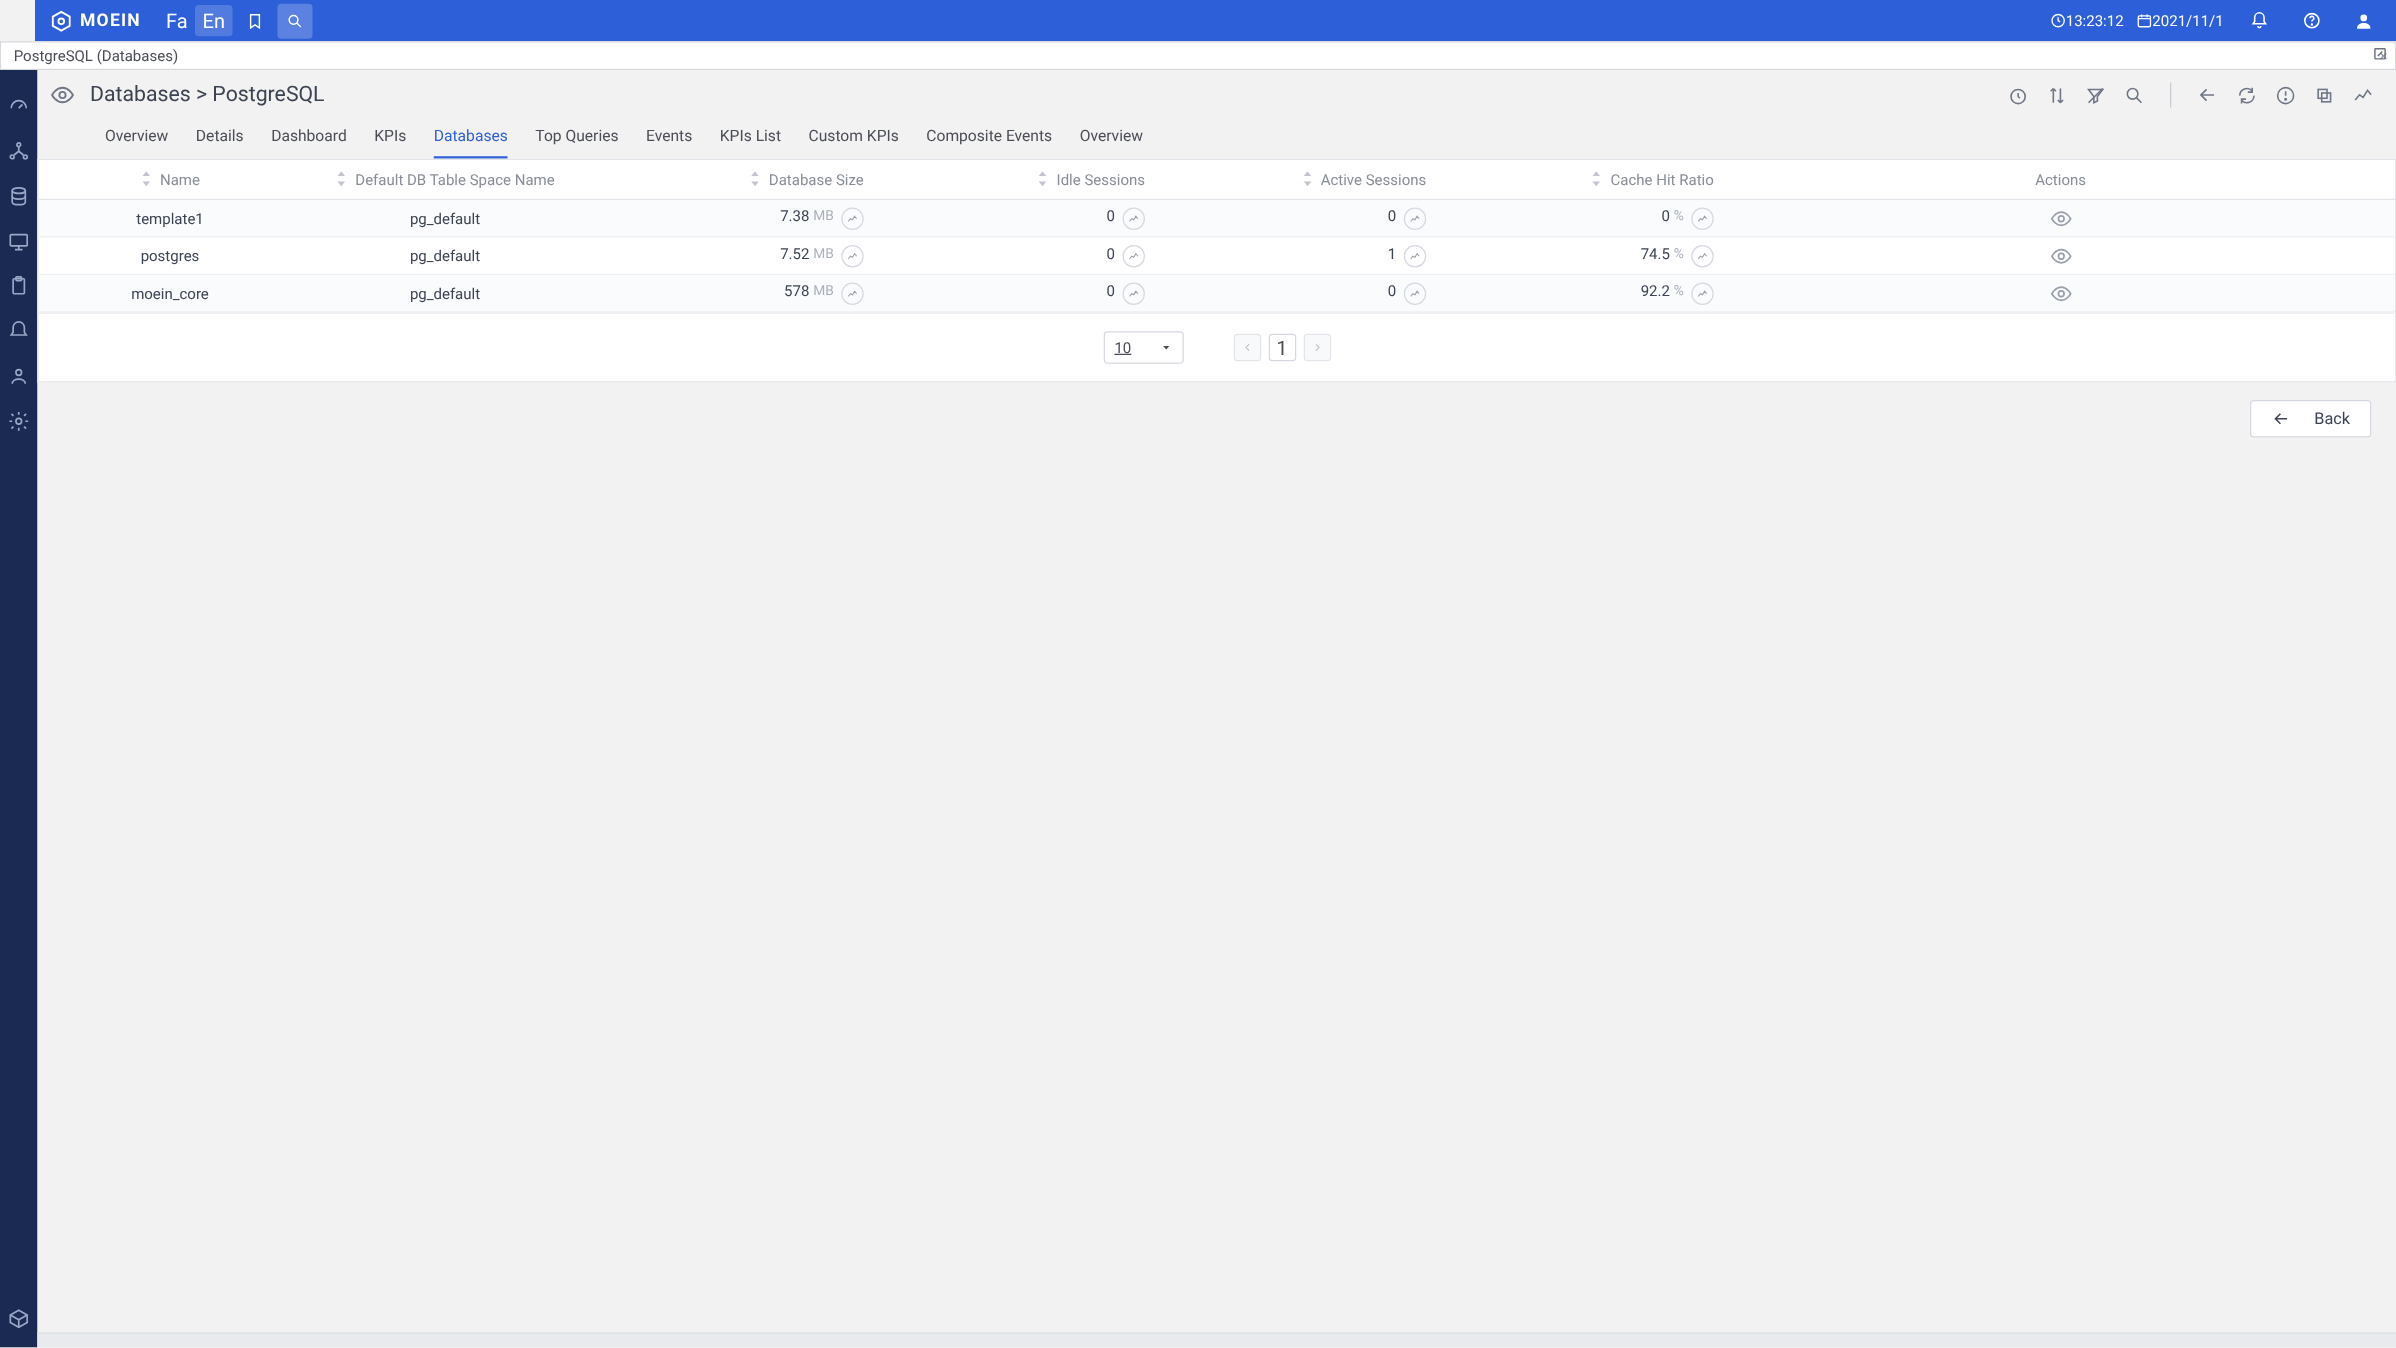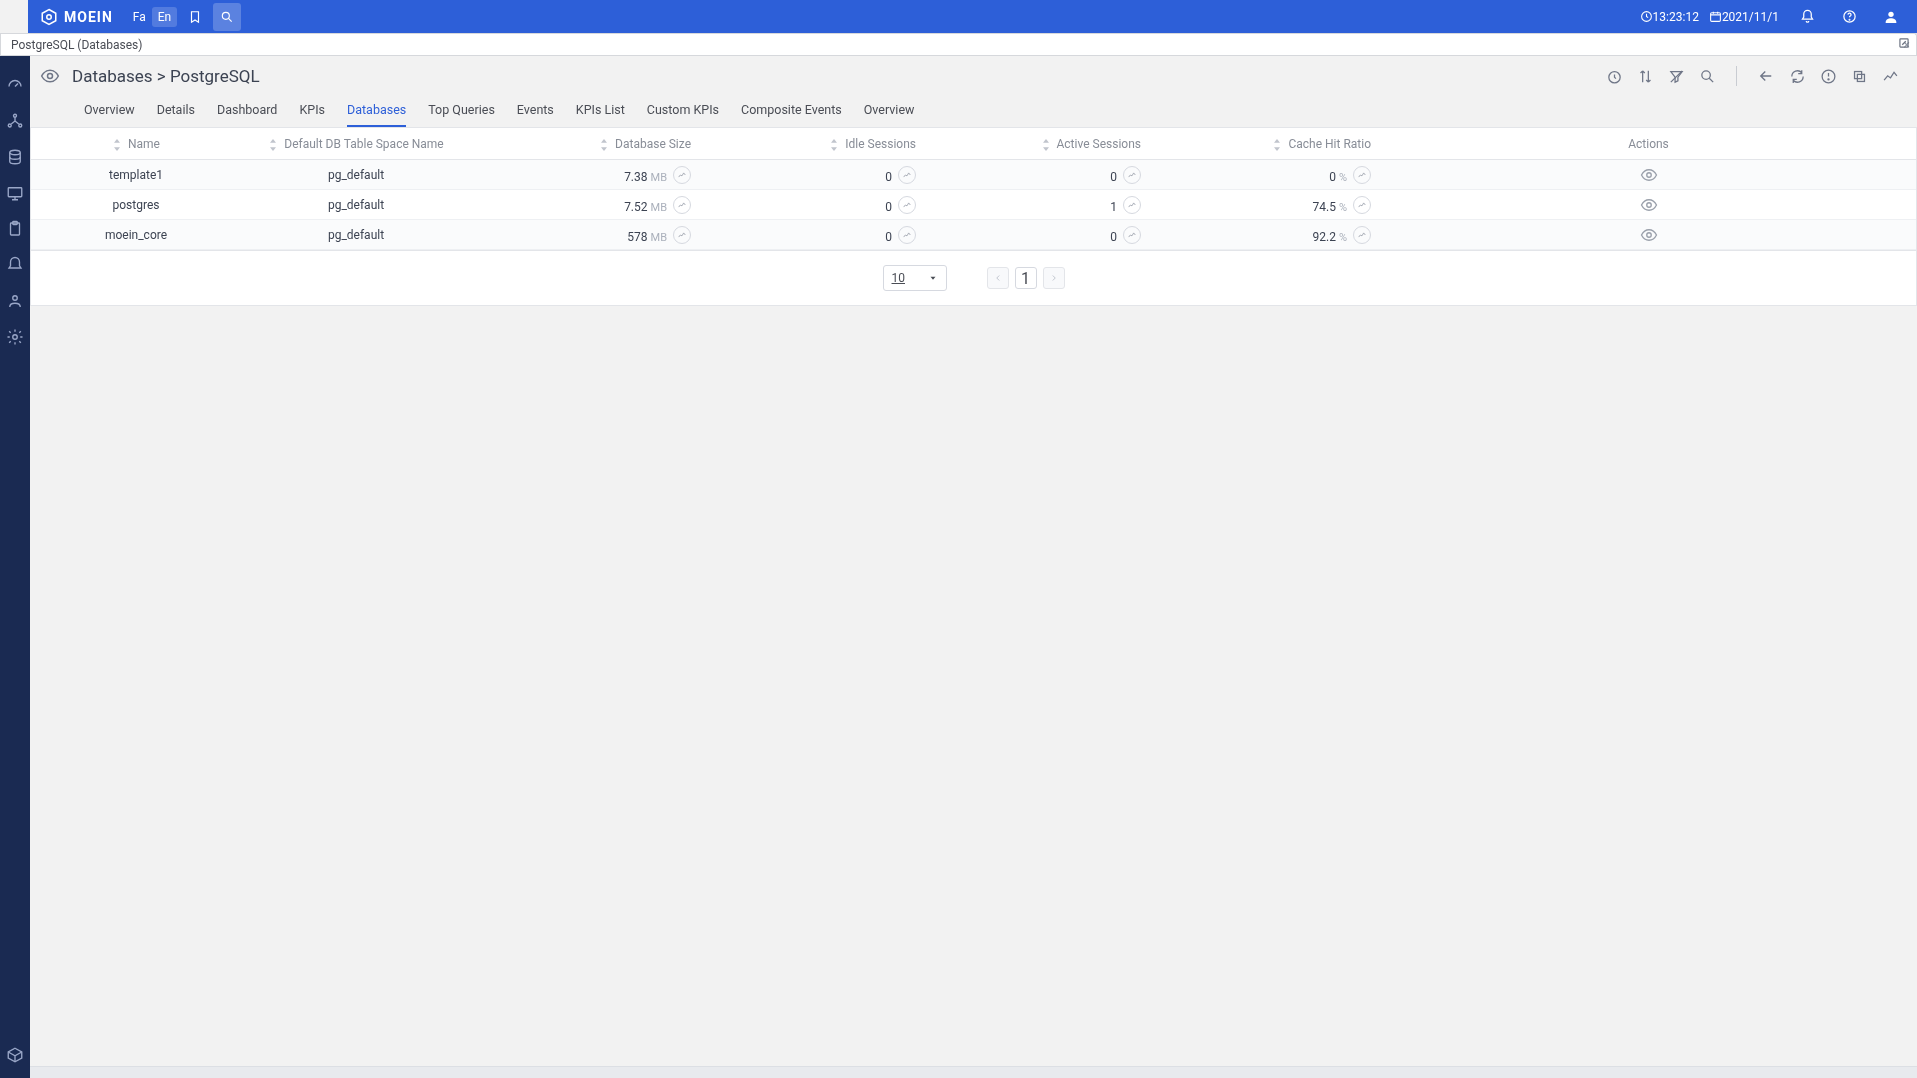--- a/index.html
+++ b/index.html
@@ -5,21 +5,21 @@
 * { margin: 0; padding: 0; box-sizing: border-box; font-family: -apple-system, BlinkMacSystemFont, "Segoe UI", Roboto, Arial, sans-serif; }
 html, body { width: 100%; height: 100%; background: #f2f2f2; }
 body { display: flex; flex-direction: column; }
 
 
 .top-header { height: 33px; background: #2d5fd8; display: flex; align-items: center; color: #fff; padding: 0 12px; font-size: 12px; margin-left: 28px; }
 .logo-wrap { display: flex; align-items: center; gap: 6px; }
 .logo-icon { width: 18px; height: 18px; display: inline-flex; }
 .logo-text { font-weight: 700; letter-spacing: 1px; font-size: 14px; }
 .lang-group { display: flex; gap: 0; margin-left: 14px; }
-.lang-btn { padding: 3px 6px; border-radius: 3px; font-size: 12px; cursor: pointer; }
+.lang-btn { padding: 3px 6px; border-radius: 3px; font-size: 16px; cursor: pointer; }
 .lang-btn.active { background: rgba(255,255,255,0.18); }
 .hdr-icon-btn { width: 28px; height: 28px; display: inline-flex; align-items: center; justify-content: center; margin-left: 4px; border-radius: 3px; cursor: pointer; }
 .hdr-icon-btn.active { background: rgba(255,255,255,0.22); }
 .top-spacer { flex: 1; }
 .header-right { display: flex; align-items: center; gap: 10px; }
 .hdr-meta { display: inline-flex; align-items: center; gap: 0; font-size: 12px; }
 
 
 .tabstrip { height: 23px; background: #e4e6ea; display: flex; align-items: stretch; position: relative; border-bottom: 1px solid #d6d8dc; flex-direction: column; }
 .tab-left-gap { width: 30px; background: #e4e6ea; border-right: 1px solid #d6d8dc; }
@@ -48,21 +48,21 @@
 .subnav { display: flex; gap: 22px; padding: 16px 10px 0 54px; font-size: 12.5px; }
 .subnav-item { color: #4a4d55; padding-bottom: 8px; cursor: pointer; border-bottom: 2px solid transparent; }
 .subnav-item.active { color: #2d5fd8; border-bottom-color: #2d5fd8; }
 
 
 .table-wrap { background: #fff; border: 1px solid #e3e5e9; }
 .thead, .trow { display: flex; align-items: center; }
 .thead { height: 32px; font-size: 12px; color: #888d97; border-bottom: 1px solid #e3e5e9; }
 .trow { height: 30px; font-size: 12px; color: #3c4352; border-bottom: 1px solid #eef0f3; }
 .trow:nth-child(even) { background: #fafbfc; }
-.cell { padding: 0 10px; display: flex; align-items: flex-end; }
+.cell { padding: 0 10px; display: flex; align-items: flex-start; }
 .c-name { width: 210px; justify-content: center; }
 .c-ts   { width: 230px; justify-content: center; }
 .c-size { width: 230px; justify-content: flex-end; }
 .c-idle { width: 225px; justify-content: flex-end; }
 .c-act  { width: 225px; justify-content: flex-end; }
 .c-chr  { width: 230px; justify-content: flex-end; }
 .c-actions { flex: 1; justify-content: center; }
 .sort-icon { margin-right: 6px; color: #c1c5cd; display: inline-flex; }
 .unit { color: #aab0bb; margin-left: 3px; font-size: 11px; }
 .mini-btn { margin-left: 6px; width: 18px; height: 18px; border: 1px solid #d6d9e0; border-radius: 50%; display: inline-flex; align-items: center; justify-content: center; color: #9aa0ab; cursor: pointer; }
@@ -537,16 +537,26 @@
           </span>
         <span class="pager-btn page">1</span>
         <span class="pager-btn">
             <svg viewBox="0 0 24 24" width="10" height="10" fill="none" stroke="currentColor" stroke-width="2">
               <path d="M9 6l6 6-6 6"></path>
             </svg>
           </span>
       </div>
     </div>
 
+    <div class="back-row">
+      <div class="back-btn">
+        <span>
+            <svg viewBox="0 0 24 24" width="16" height="16" fill="none" stroke="currentColor" stroke-width="1.8">
+              <path d="M19 12H5M11 6l-6 6 6 6"></path>
+            </svg>
+          </span>
+        <span>Back</span>
+      </div>
+    </div>
 
     <div class="footer-strip"></div>
   </div>
 </div>
 
 </body></html>

